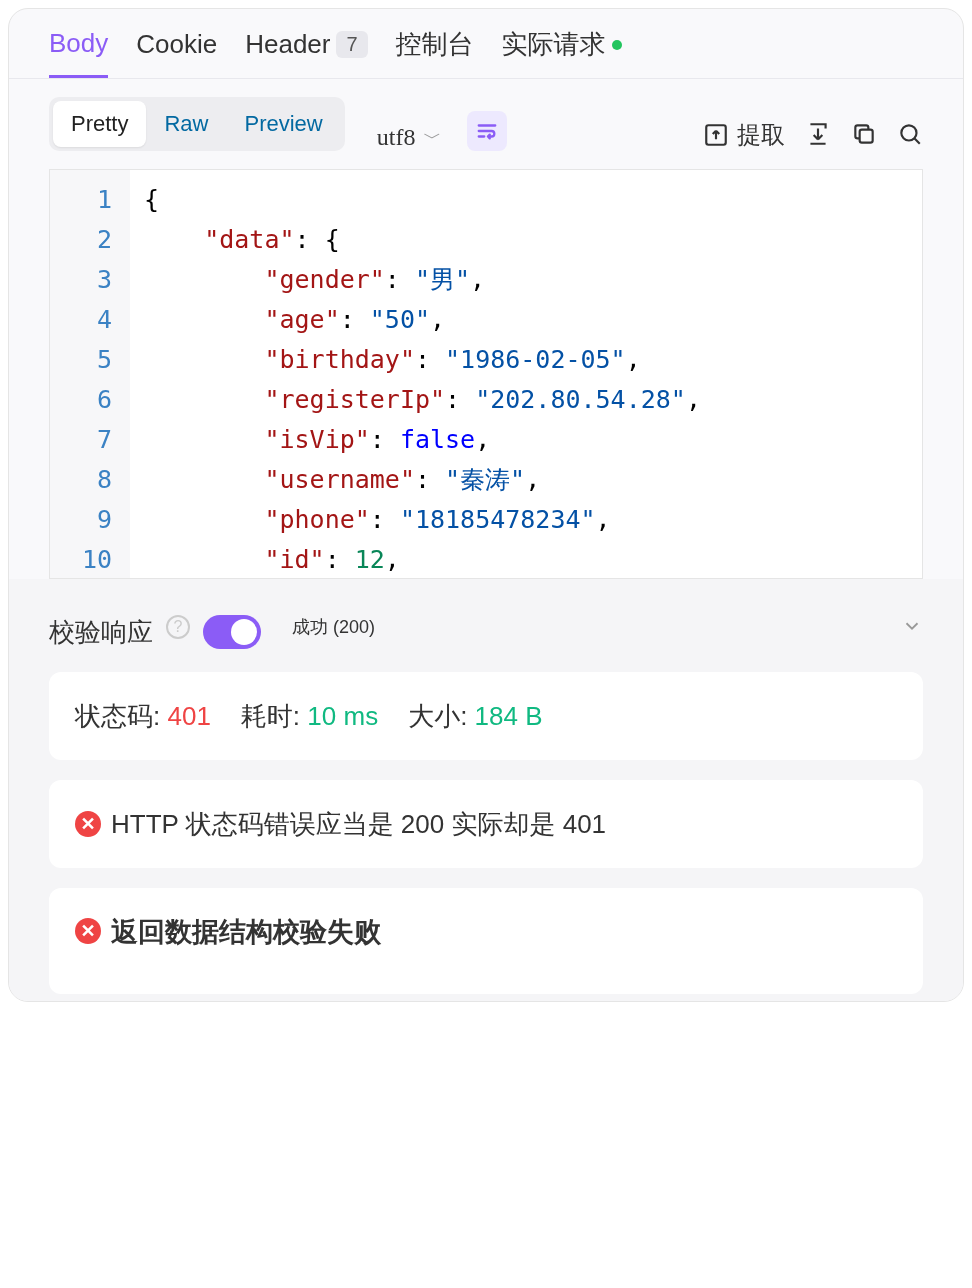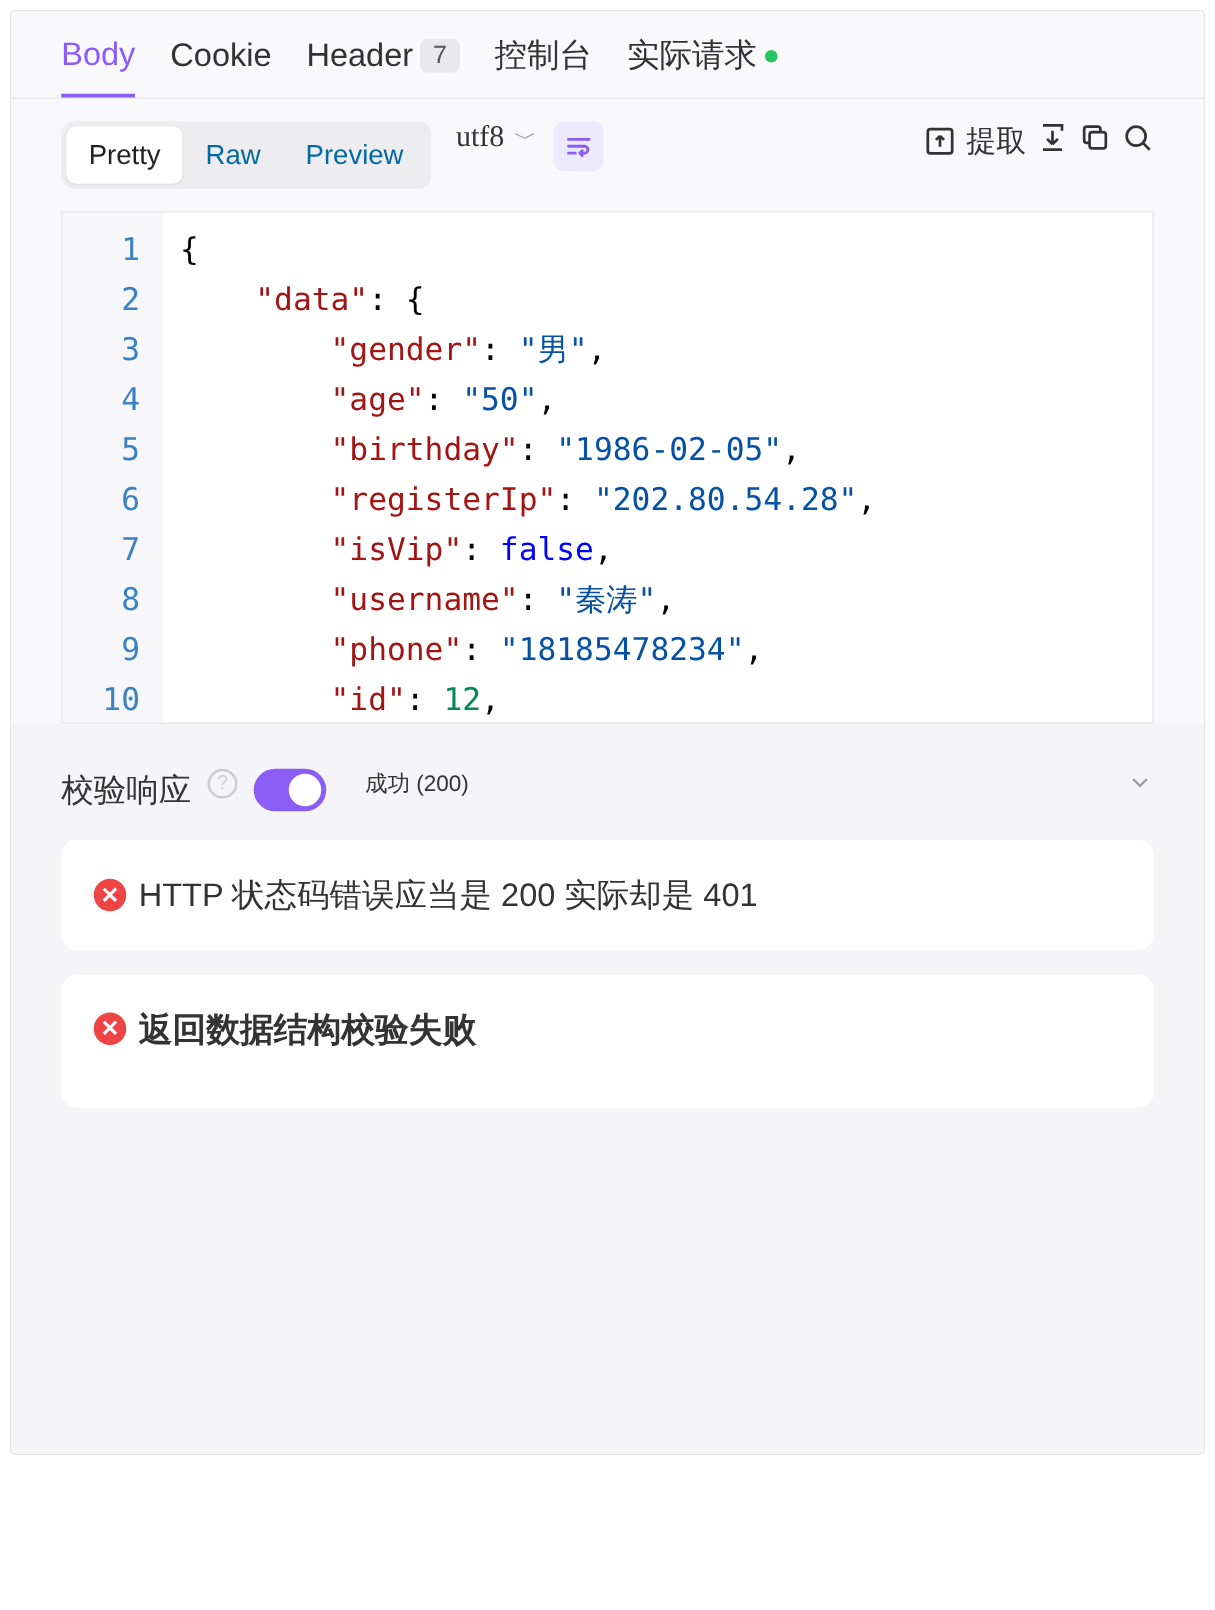--- a/index.html
+++ b/index.html
@@ -5,24 +5,24 @@
 * { box-sizing: border-box; margin: 0; padding: 0; }
 body {
   font-family: -apple-system, BlinkMacSystemFont, "Segoe UI", sans-serif;
   background: #fff;
   width: 972px;
   height: 1288px;
   overflow: hidden;
 }
 .container {
   border: 1px solid #e5e5e5;
-  border-radius: 4px;
+  border-radius: 20px;
   margin: 8px;
   background: #f9f9fb;
-  height: 1156px;
+  height: 994px;
   overflow: hidden;
   display: flex;
   flex-direction: column;
 }
 .tabs {
   display: flex;
   gap: 28px;
   padding: 18px 40px 0 40px;
   border-bottom: 1px solid #e8e8ed;
   font-size: 26px;
@@ -48,23 +48,23 @@
 }
 .dot-green {
   width: 10px;
   height: 10px;
   background: #22c55e;
   border-radius: 50%;
   display: inline-block;
 }
 .toolbar {
   display: flex;
-  align-items: flex-start;
+  align-items: flex-end;
   padding: 18px 40px;
-  gap: 8px;
+  gap: 20px;
 }
 .seg-group {
   display: flex;
   background: #ededf0;
   border-radius: 10px;
   padding: 4px;
 }
 .seg {
   padding: 10px 18px;
   font-size: 22px;
@@ -310,20 +310,27 @@
       <span class="help-circle">?</span>
       <div class="toggle"></div>
       <span class="val-status">成功 (200)</span>
       <span class="val-chev">
         <svg width="22" height="22" viewBox="0 0 24 24" fill="none" stroke="currentColor" stroke-width="2">
             <path d="M6 9l6 6 6-6"></path>
           </svg>
       </span>
     </div>
 
+    <div class="card">
+      <div class="stat-row">
+        <span><span class="stat-label">状态码:</span> <span class="stat-red">401</span></span>
+        <span><span class="stat-label">耗时:</span> <span class="stat-green">10 ms</span></span>
+        <span><span class="stat-label">大小:</span> <span class="stat-green">184 B</span></span>
+      </div>
+    </div>
 
     <div class="card">
       <span class="err-icon">✕</span><span>HTTP 状态码错误应当是 200 实际却是 401</span>
     </div>
 
     <div class="card">
       <div class="err-title">
         <span class="err-icon">✕</span>
         <span>返回数据结构校验失败</span>
       </div>

